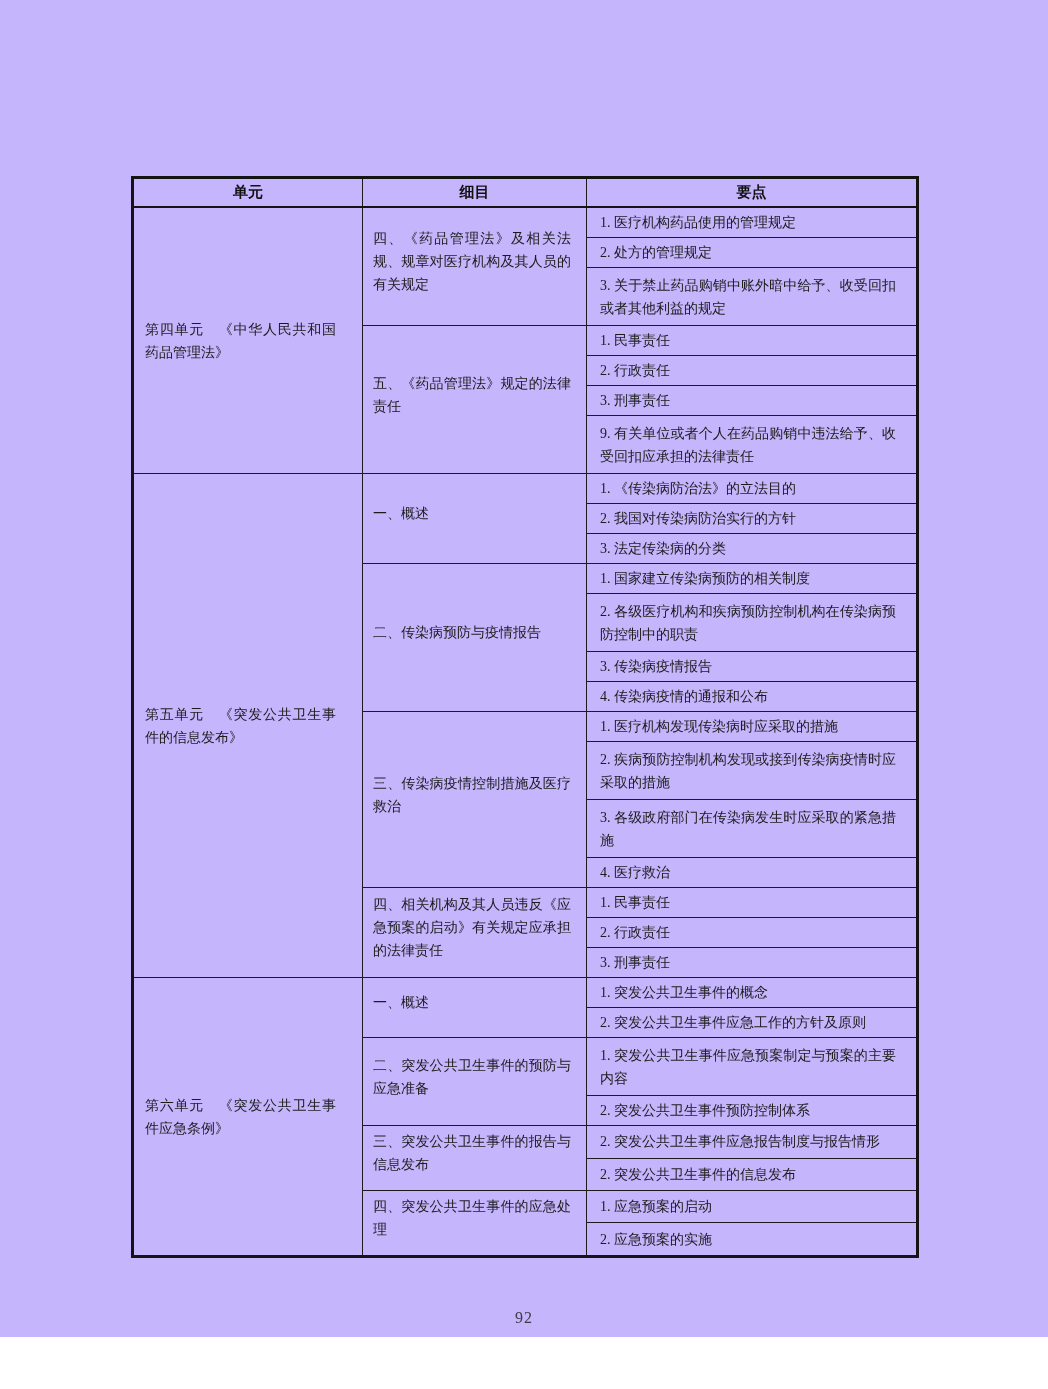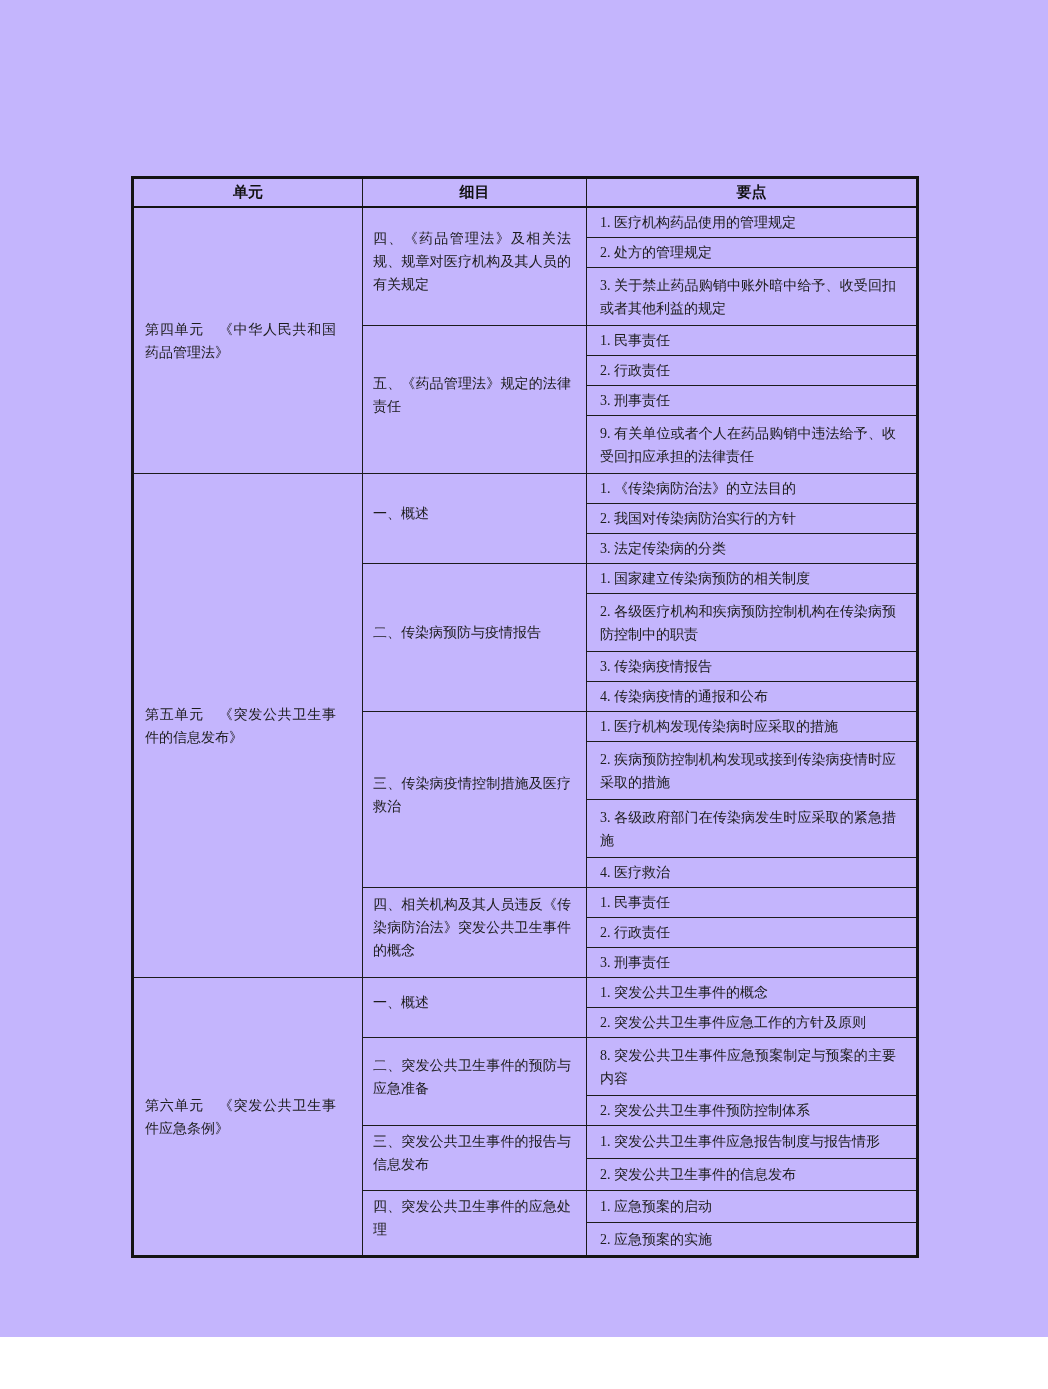--- a/index.html
+++ b/index.html
@@ -160,60 +160,61 @@
       <tr class="h2">
         <td class="point-cell">2. 疾病预防控制机构发现或接到传染病疫情时应采取的措施</td>
       </tr>
       <tr class="h2">
         <td class="point-cell">3. 各级政府部门在传染病发生时应采取的紧急措施</td>
       </tr>
       <tr class="h1">
         <td class="point-cell">4. 医疗救治</td>
       </tr>
       <tr class="h1">
-        <td class="detail-cell" rowspan="3">四、相关机构及其人员违反《传染病防治法》突发公共卫生事件的概念</td>
+        <td class="detail-cell" rowspan="3">四、相关机构及其人员违反《应急预案的启动》有关规定应承担的法律责任</td>
         <td class="point-cell">1. 民事责任</td>
       </tr>
       <tr class="h1">
         <td class="point-cell">2. 行政责任</td>
       </tr>
       <tr class="h1">
         <td class="point-cell">3. 刑事责任</td>
       </tr>
 
       <tr class="h1">
         <td class="unit-cell" rowspan="8">第六单元　《突发公共卫生事件应急条例》</td>
         <td class="detail-cell" rowspan="2">一、概述</td>
         <td class="point-cell">1. 突发公共卫生事件的概念</td>
       </tr>
       <tr class="h1">
         <td class="point-cell">2. 突发公共卫生事件应急工作的方针及原则</td>
       </tr>
       <tr class="h2">
         <td class="detail-cell" rowspan="2">二、突发公共卫生事件的预防与应急准备</td>
-        <td class="point-cell">8. 突发公共卫生事件应急预案制定与预案的主要内容</td>
+        <td class="point-cell">1. 突发公共卫生事件应急预案制定与预案的主要内容</td>
       </tr>
       <tr class="h1">
         <td class="point-cell">2. 突发公共卫生事件预防控制体系</td>
       </tr>
       <tr class="h1">
         <td class="detail-cell" rowspan="2">三、突发公共卫生事件的报告与信息发布</td>
-        <td class="point-cell">1. 突发公共卫生事件应急报告制度与报告情形</td>
+        <td class="point-cell">2. 突发公共卫生事件应急报告制度与报告情形</td>
       </tr>
       <tr class="h1">
         <td class="point-cell">2. 突发公共卫生事件的信息发布</td>
       </tr>
       <tr class="h1">
         <td class="detail-cell" rowspan="2">四、突发公共卫生事件的应急处理</td>
         <td class="point-cell">1. 应急预案的启动</td>
       </tr>
       <tr class="h1">
         <td class="point-cell">2. 应急预案的实施</td>
       </tr>
     </tbody>
   </table>
 
+  <div class="page-number">92</div>
 
   <div class="bottom-bar">
     <div class="bottom-bar-left"></div>
   </div>
 
 </div>
 
 </body></html>

